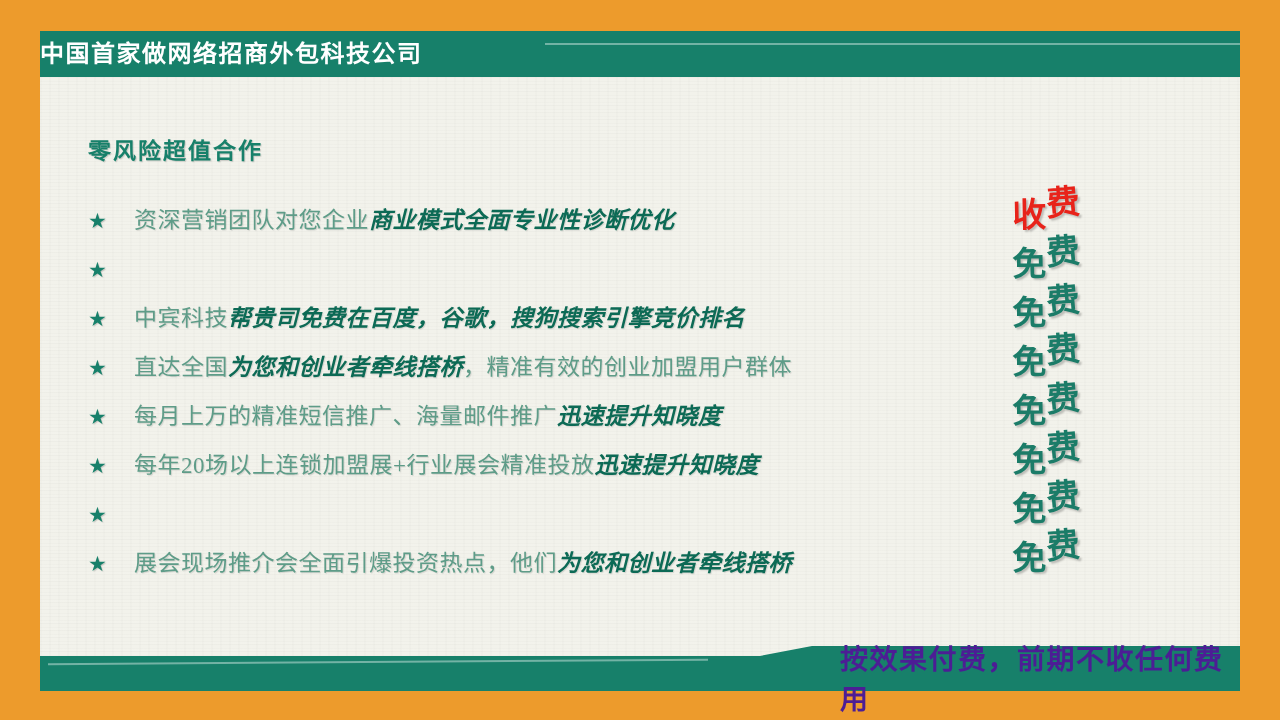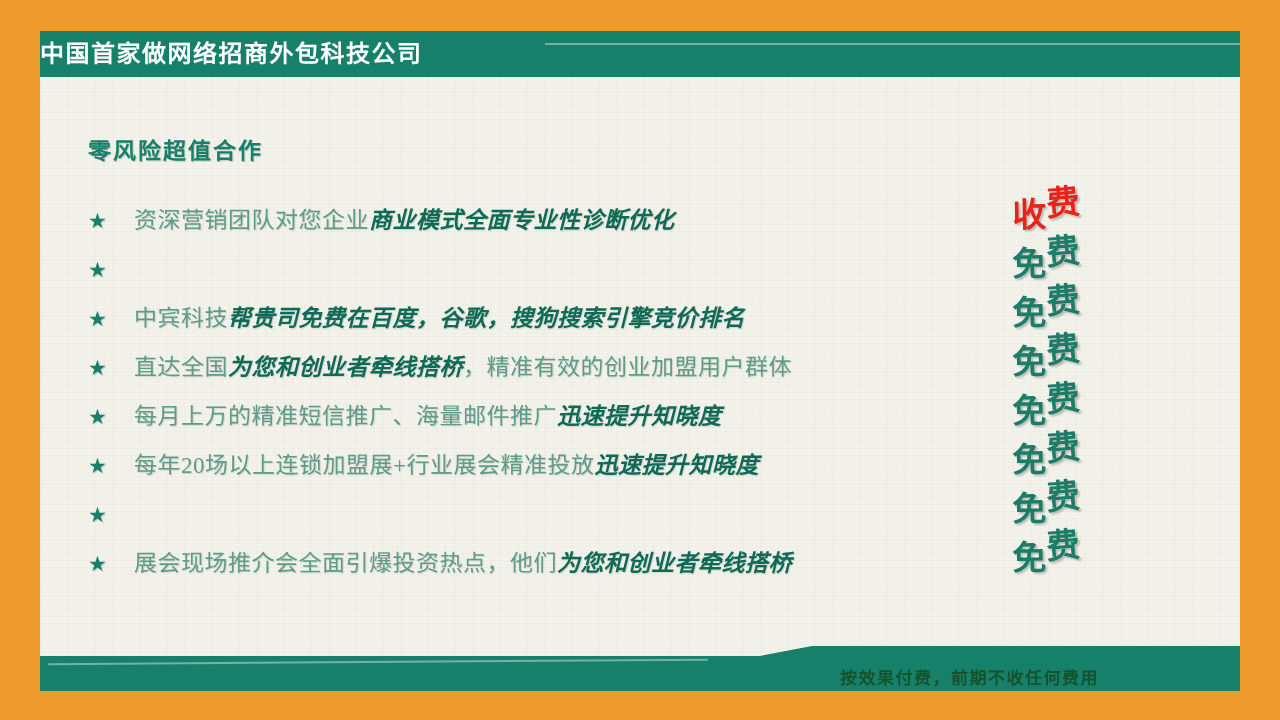--- a/index.html
+++ b/index.html
@@ -133,21 +133,21 @@
   #footer-hairline{
     position:absolute;left:48px;top:661px;
     width:660px;height:2px;
     background:rgba(255,255,255,0.40);
     transform:rotate(-0.4deg);
   }
   #footer-text{
     position:absolute;left:840px;top:646px;
     width:400px;height:61px;
     display:flex;align-items:center;justify-content:flex-start;
-    color:#14532d;font-size:17px;font-weight:bold;
+    color:#4c1d95;font-size:28px;font-weight:bold;
     letter-spacing:1.5px;
   }
 </style>
 </head>
 <body>
 
 <div id="slide">
 
   <div id="paper"></div>
 

